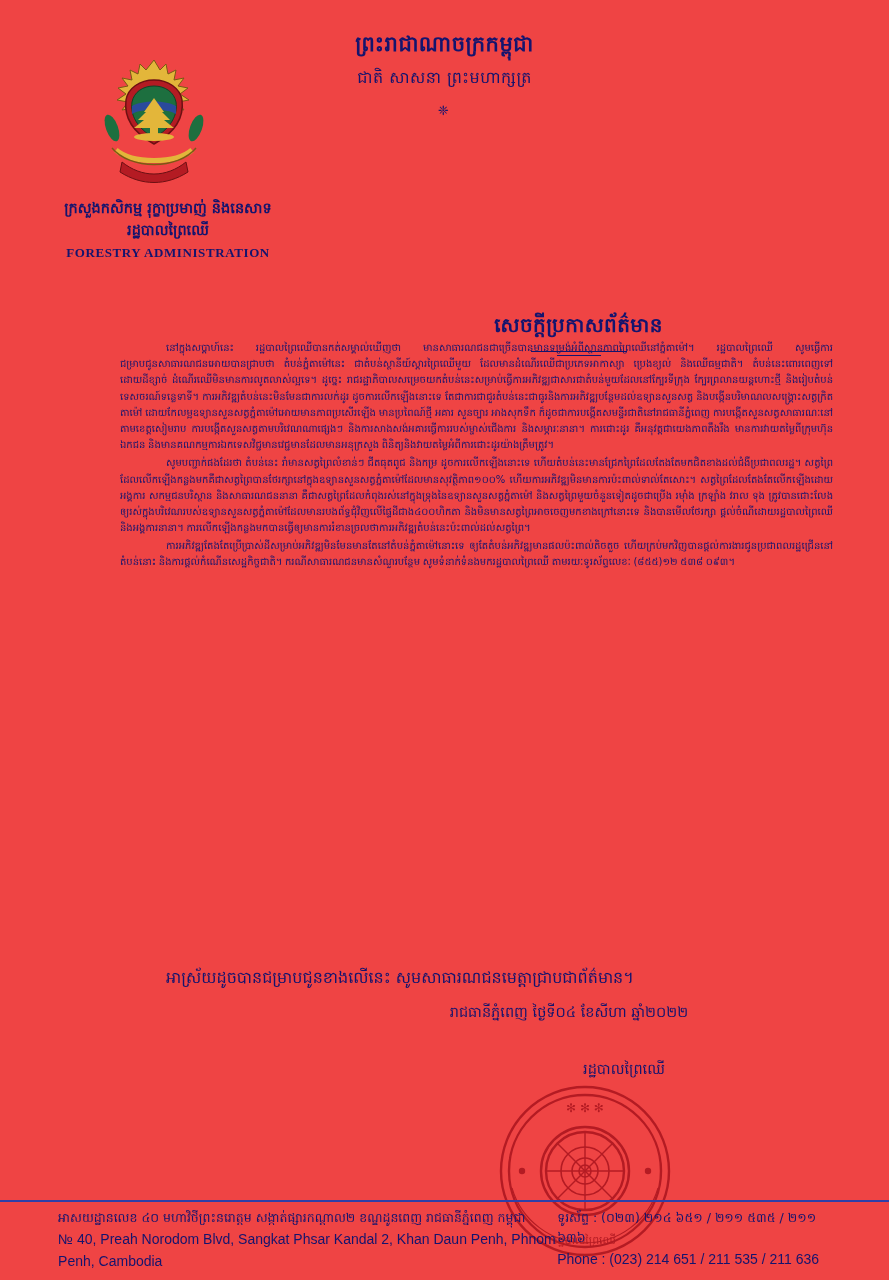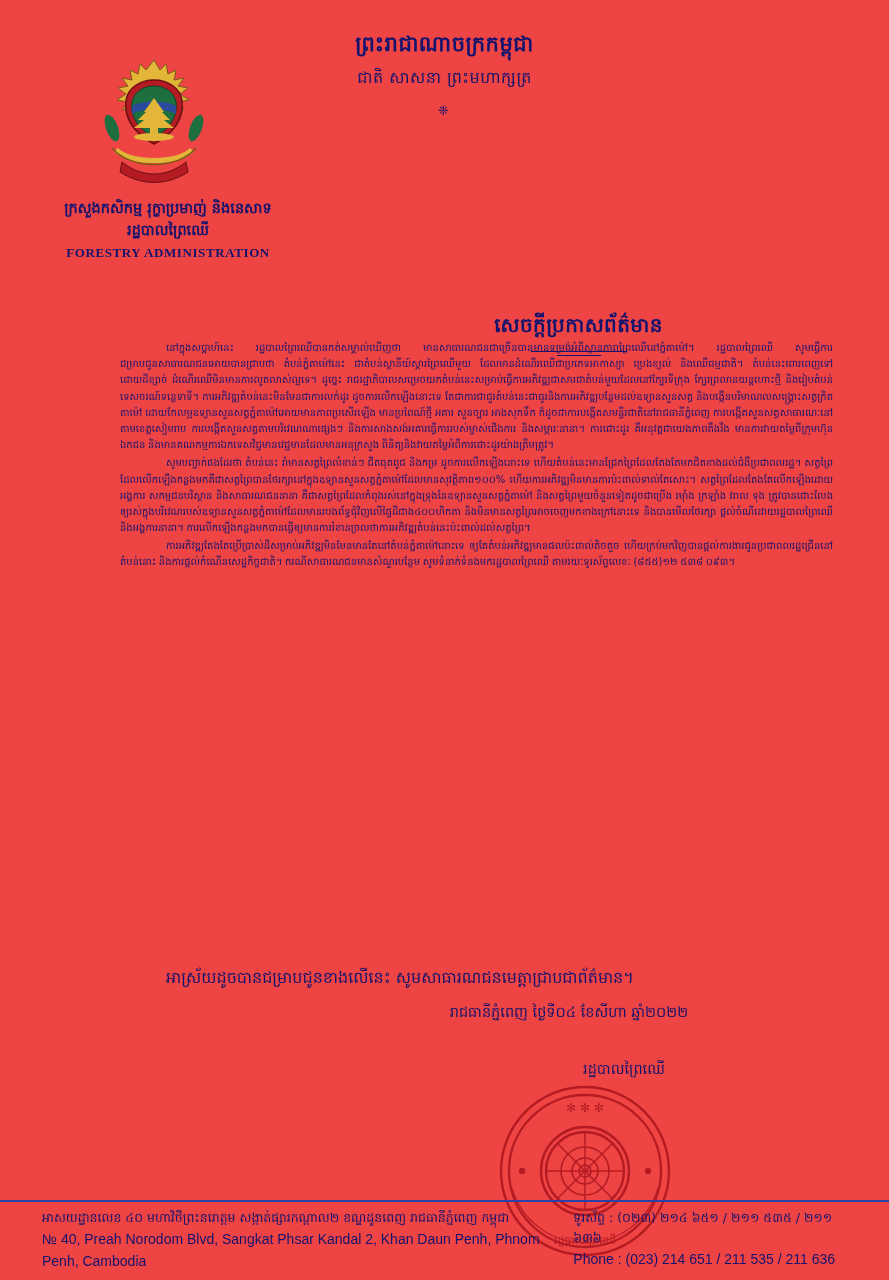--- a/index.html
+++ b/index.html
@@ -186,21 +186,21 @@
     position: absolute;
     left: 0;
     right: 0;
     bottom: 0;
     height: 72px;
     border-top: 2px solid #2f3fa8;
     padding-top: 6px;
   }
   .footer-inner {
     display: flex;
-    justify-content: space-between;
+    justify-content: center;
     padding: 0 42px;
     color: #14146e;
   }
   .footer-left { width: 62%; }
   .footer-right { width: 34%; text-align: left; }
   .footer-kh {
     font-size: 12.5px;
     line-height: 1.6;
   }
   .footer-en {

